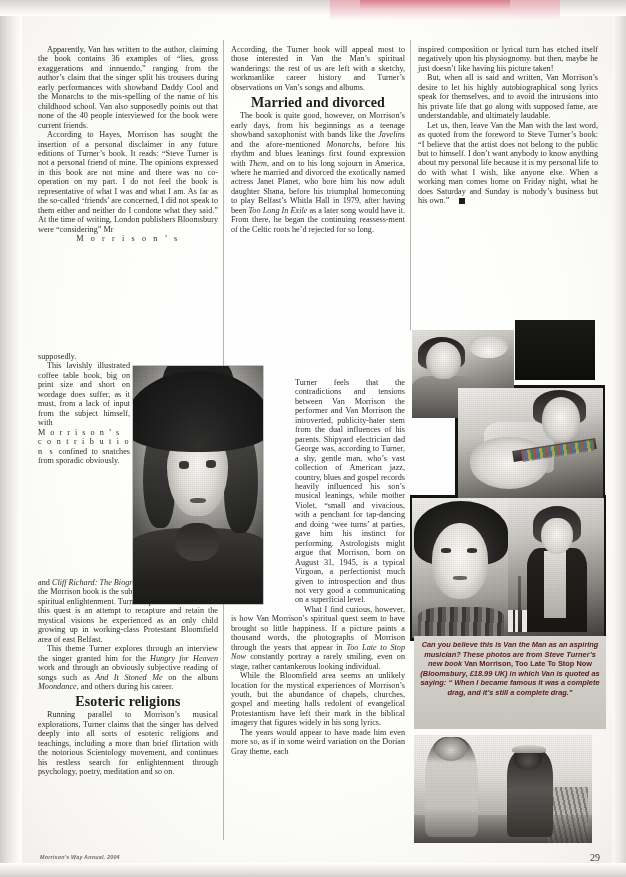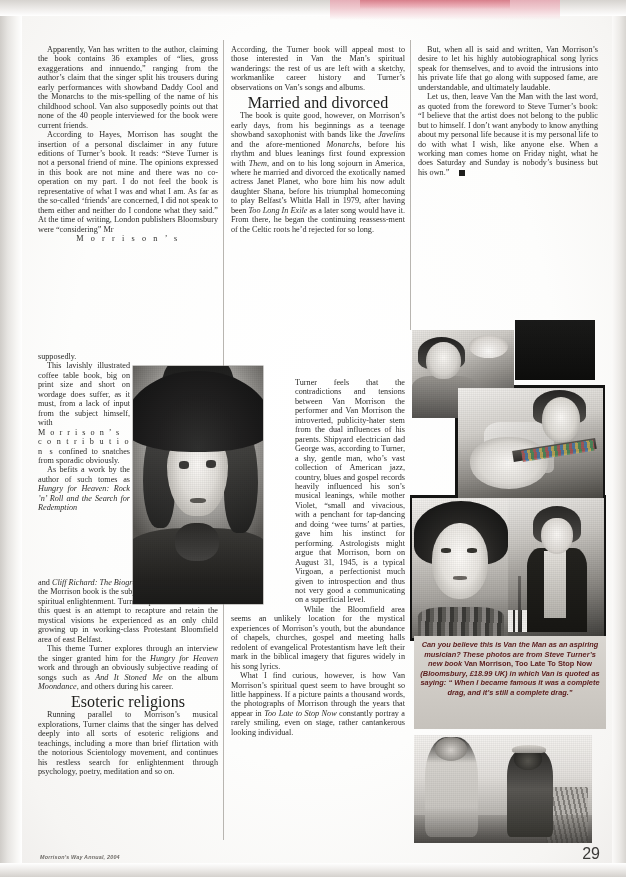--- a/index.html
+++ b/index.html
@@ -33,21 +33,21 @@
   
   .vrule{position:absolute;width:1px;background:#b8b5b0;}
 
   .col{position:absolute;font-size:8.2px;line-height:9.45px;color:#2b2b29;
         text-align:justify;-webkit-hyphens:auto;hyphens:auto;}
   .col p{margin:0;text-indent:9px;}
   .col p.noind{text-indent:0;}
   .col i,.col em{font-style:italic;}
 
   h2.sub{
-    font-size:16px;line-height:13px;text-align:center;font-weight:normal;
+    font-size:14px;line-height:13px;text-align:center;font-weight:bold;
     margin:4px 0 2px 0;text-indent:0;color:#1d1d1b;letter-spacing:.1px;
   }
 
   
   .spaced{letter-spacing:2.6px;}
   .spaced2{letter-spacing:1.5px;}
 
   
   .photo{position:absolute;overflow:hidden;background:#6f6d6a;}
   .photo .inner{position:absolute;inset:0;}
@@ -201,22 +201,22 @@
   #caption .reg{font-style:normal;}
 
   .endmark{display:inline-block;width:6px;height:6px;background:#1d1d1b;
     margin-left:10px;vertical-align:-1px;}
 
   #footer{position:absolute;left:40px;bottom:17px;
     font-family:"Liberation Sans","DejaVu Sans",sans-serif;
     font-size:5.4px;font-weight:bold;font-style:italic;color:#6d6a66;
     letter-spacing:.2px;}
   #pageno{position:absolute;right:26px;bottom:14px;
-    font-family:Liberation Sans, sans-serif;
-    font-size:16px;color:#3a3937;}
+    font-family:Liberation Serif, serif;
+    font-size:10px;color:#3a3937;}
 </style>
 </head>
 <body>
 
 <div id="page">
 
   <div id="scanEdgeL"></div>
   <div id="scanEdgeR"></div>
   <div id="scanEdgeT"></div>
   <div id="scanEdgeB"></div>
@@ -237,23 +237,20 @@
   <div class="col" id="col1b" style="left:38px;top:352px;width:92px;">
     <p class="noind">supposedly.</p>
     <p>
       <span>This lavishly illustrated coffee table book, big on print size and short on wordage does suffer, as it must, from a lack of input from the subject himself, with</span>
       <br>
       <span class="spaced2">M o r r i s o n ’ s</span>
       <br>
       <span class="spaced2">c o n t r i b u t i o n s</span>
       <span>confined to snatches from sporadic obviously.</span>
     </p>
-    <p>
-      <span>As befits a work by the author of such tomes as </span><i>Hungry for Heaven: Rock ’n’ Roll and the Search for Redemption</i>
-    </p>
   </div>
 
   <div class="col" id="col1c" style="left:38px;top:578px;width:180px;">
     <p class="noind">
       <span> and </span><i>Cliff Richard: The Biography</i><span>, the central theme of the Morrison book is the subject’s continuing quest for spiritual enlightenment. Turner espouses the belief that this quest is an attempt to recapture and retain the mystical visions he experienced as an only child growing up in working-class Protestant Bloomfield area of east Belfast.</span>
     </p>
     <p>
       <span>This theme Turner explores through an interview the singer granted him for the </span><i>Hungry for Heaven</i><span> work and through an obviously subjective reading of songs such as </span><i>And It Stoned Me</i><span> on the album </span><i>Moondance</i><span>, and others during his career.</span>
     </p>
     <h2 class="sub">Esoteric religions</h2>
@@ -264,27 +261,29 @@
     <p class="noind">According, the Turner book will appeal most to those interested in Van the Man’s spiritual wanderings: the rest of us are left with a sketchy, workmanlike career history and Turner’s observations on Van’s songs and albums.</p>
     <h2 class="sub">Married and divorced</h2>
     <p>
       <span>The book is quite good, however, on Morrison’s early days, from his beginnings as a teenage showband saxophonist with bands like the </span><i>Javelins</i><span> and the afore-mentioned </span><i>Monarchs</i><span>, before his rhythm and blues leanings first found expression with </span><i>Them</i><span>, and on to his long sojourn in America, where he married and divorced the exotically named actress Janet Planet, who bore him his now adult daughter Shana, before his triumphal homecoming to play Belfast’s Whitla Hall in 1979, after having been </span><i>Too Long In Exile</i><span> as a later song would have it. From there, he began the continuing reassess-ment of the Celtic roots he’d rejected for so long.</span>
     </p>
   </div>
 
   <div class="col" id="col2b" style="left:231px;top:378px;width:174px;">
     <div style="float:left;width:64px;height:228px;"></div>
     <p class="noind">Turner feels that the contradictions and tensions between Van Morrison the performer and Van Morrison the introverted, publicity-hater stem from the dual influences of his parents. Shipyard electrician dad George was, according to Turner, a shy, gentle man, who’s vast collection of American jazz, country, blues and gospel records heavily influenced his son’s musical leanings, while mother Violet, “small and vivacious, with a penchant for tap-dancing and doing ‘wee turns’ at parties, gave him his instinct for performing. Astrologists might argue that Morrison, born on August 31, 1945, is a typical Virgoan, a perfectionist much given to introspection and thus not very good a communicating on a superficial level.</p>
+    <p>
+      <span>What I find curious, however, is how Van Morrison’s spiritual quest seem to have brought so little happiness. If a picture paints a thousand words, the photographs of Morrison through the years that appear in </span><i>Too Late to Stop Now</i><span> constantly portray a rarely smiling, even on stage, rather cantankerous looking individual.</span>
+    </p>
     <p>While the Bloomfield area seems an unlikely location for the mystical experiences of Morrison’s youth, but the abundance of chapels, churches, gospel and meeting halls redolent of evangelical Protestantism have left their mark in the biblical imagery that figures widely in his song lyrics.</p>
-    <p>
-      <span>What I find curious, however, is how Van Morrison’s spiritual quest seem to have brought so little happiness. If a picture paints a thousand words, the photographs of Morrison through the years that appear in </span><i>Too Late to Stop Now</i><span> constantly portray a rarely smiling, even on stage, rather cantankerous looking individual.</span>
-    </p>
+    <p>The years would appear to have made him even more so, as if in some weird variation on the Dorian Gray theme, each</p>
   </div>
 
   <div class="col" id="col3" style="left:418px;top:45px;width:180px;">
+    <p class="noind">inspired composition or lyrical turn has etched itself negatively upon his physiognomy. but then, maybe he just doesn’t like having his picture taken!</p>
     <p>But, when all is said and written, Van Morrison’s desire to let his highly autobiographical song lyrics speak for themselves, and to avoid the intrusions into his private life that go along with supposed fame, are understandable, and ultimately laudable.</p>
     <p>
       <span>Let us, then, leave Van the Man with the last word, as quoted from the foreword to Steve Turner’s book: “I believe that the artist does not belong to the public but to himself. I don’t want anybody to know anything about my personal life because it is my personal life to do with what I wish, like anyone else. When a working man comes home on Friday night, what he does Saturday and Sunday is nobody’s business but his own.”</span><span class="endmark"></span>
     </p>
   </div>
 
   <div class="photo" id="hatPhoto">
     <div class="inner">
       <div class="bg"></div>
       <div class="coat"></div>

